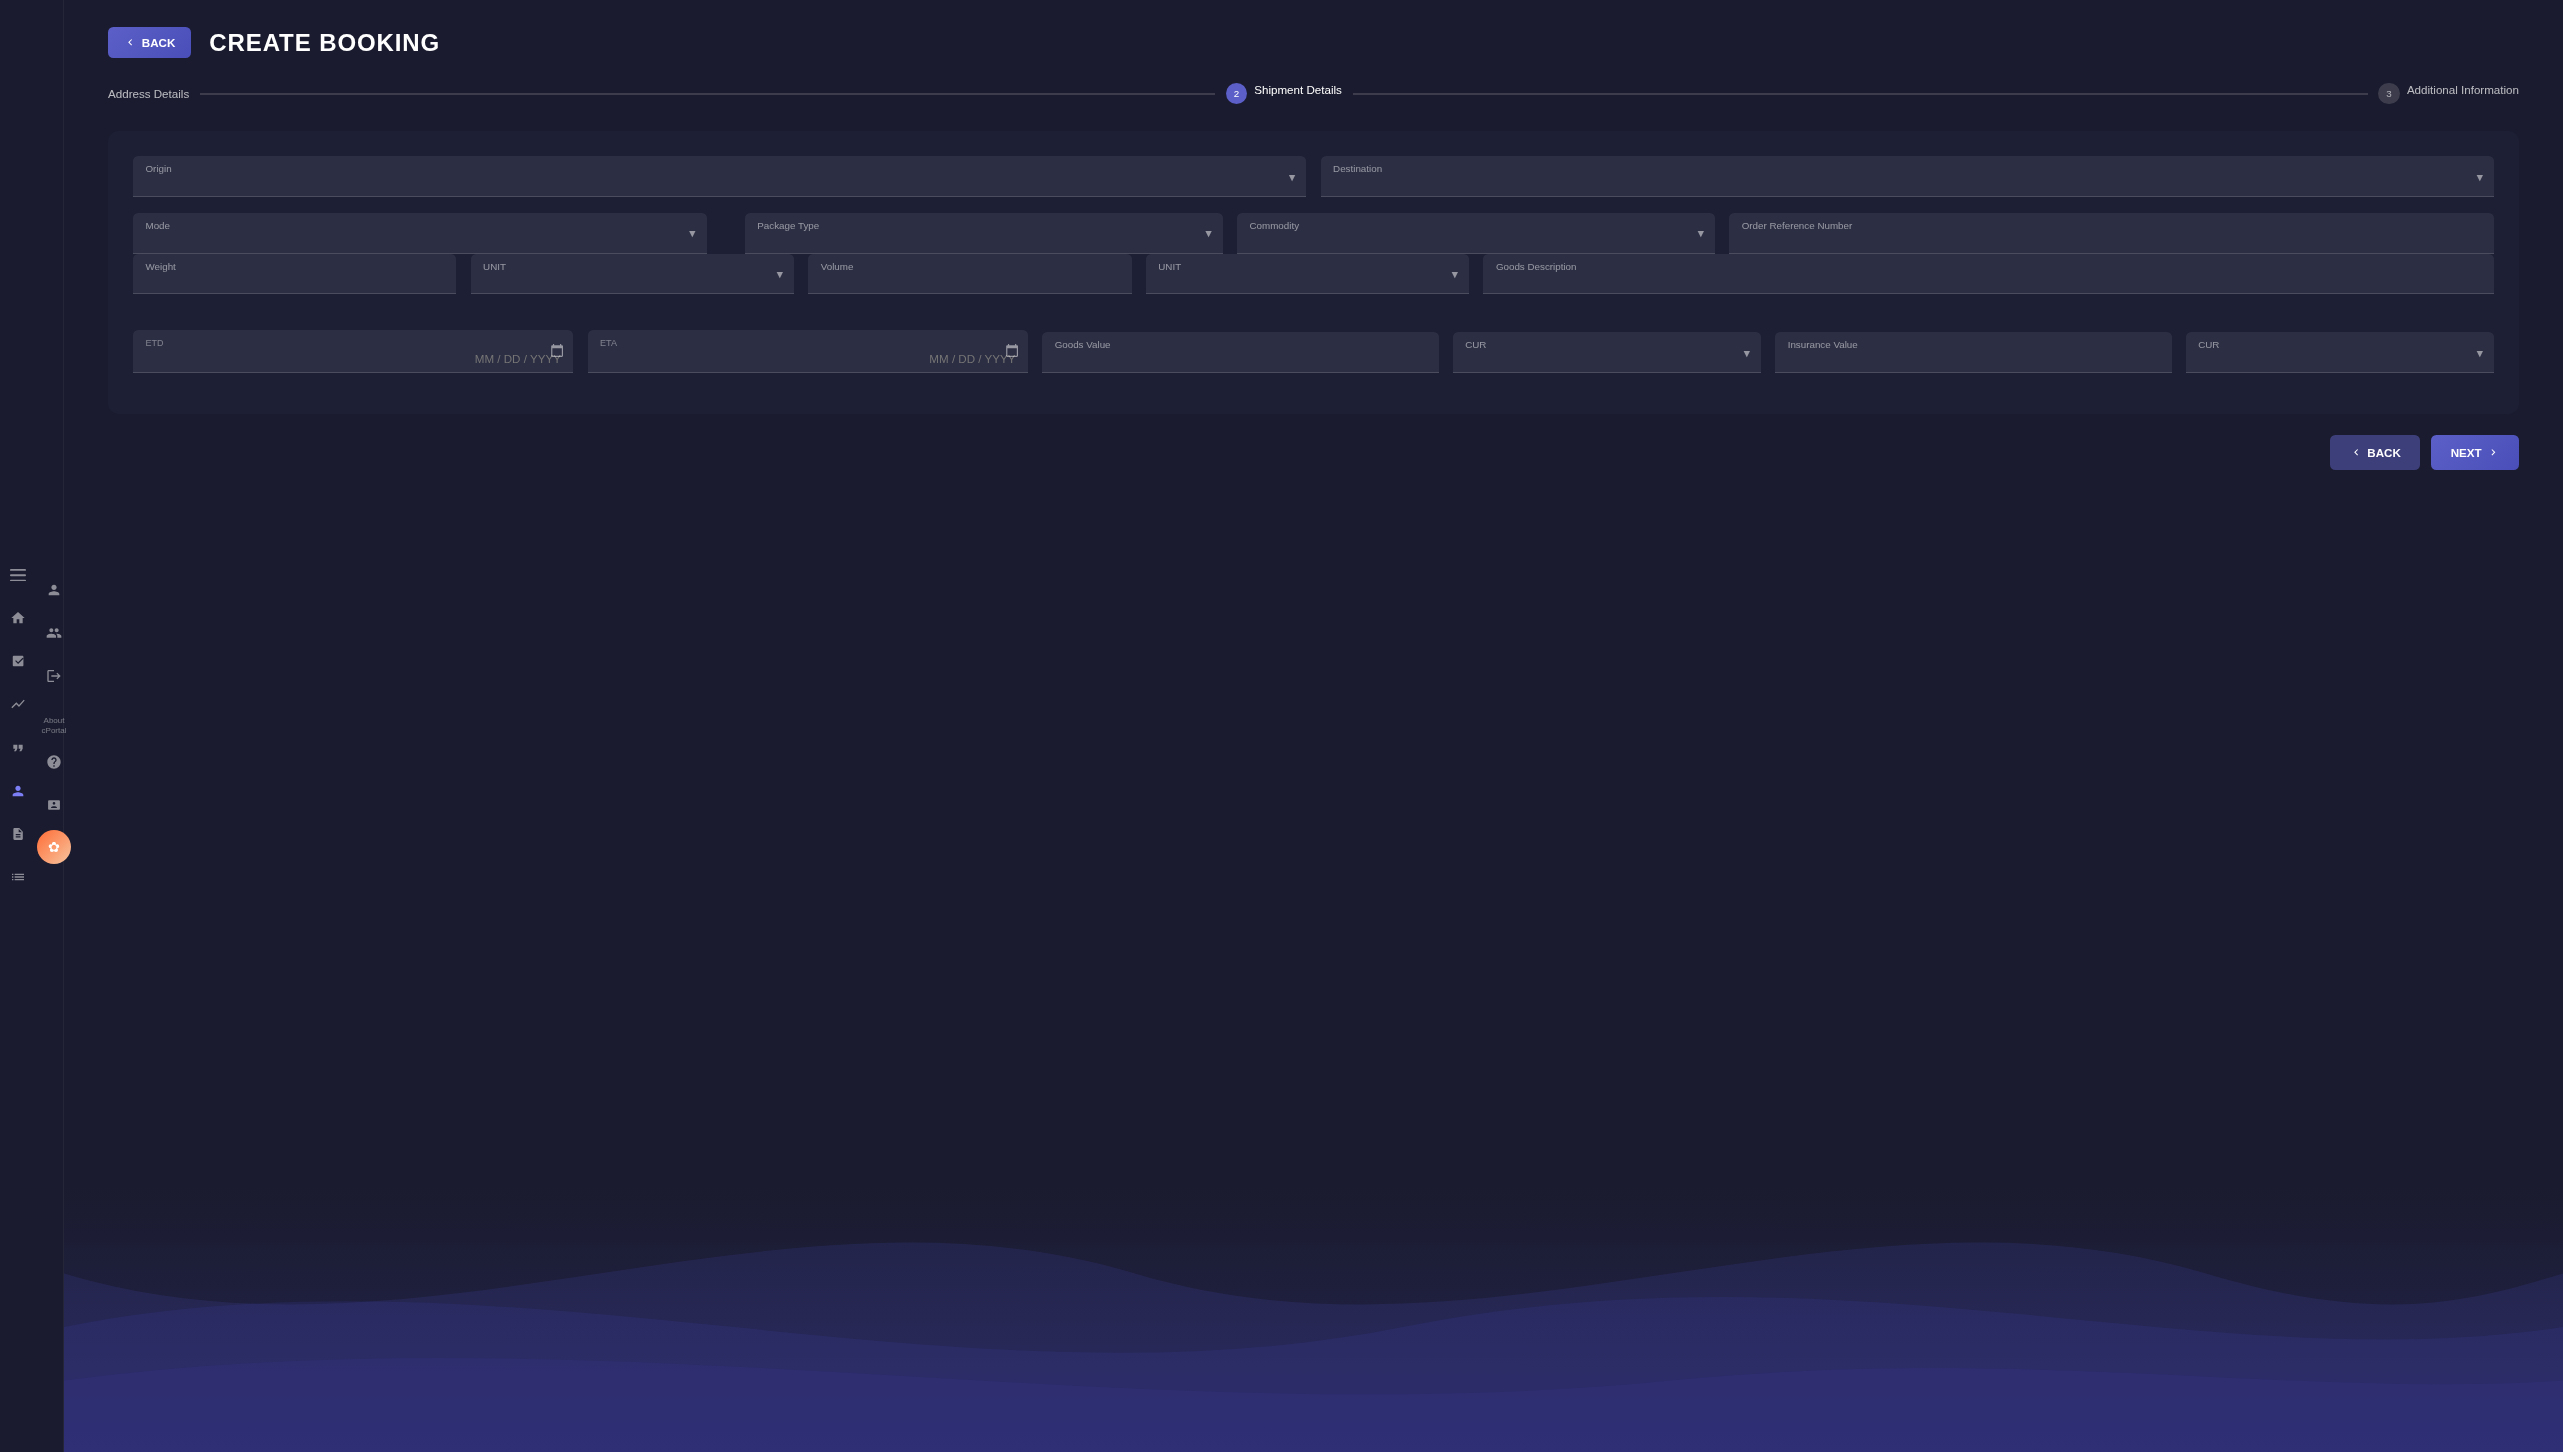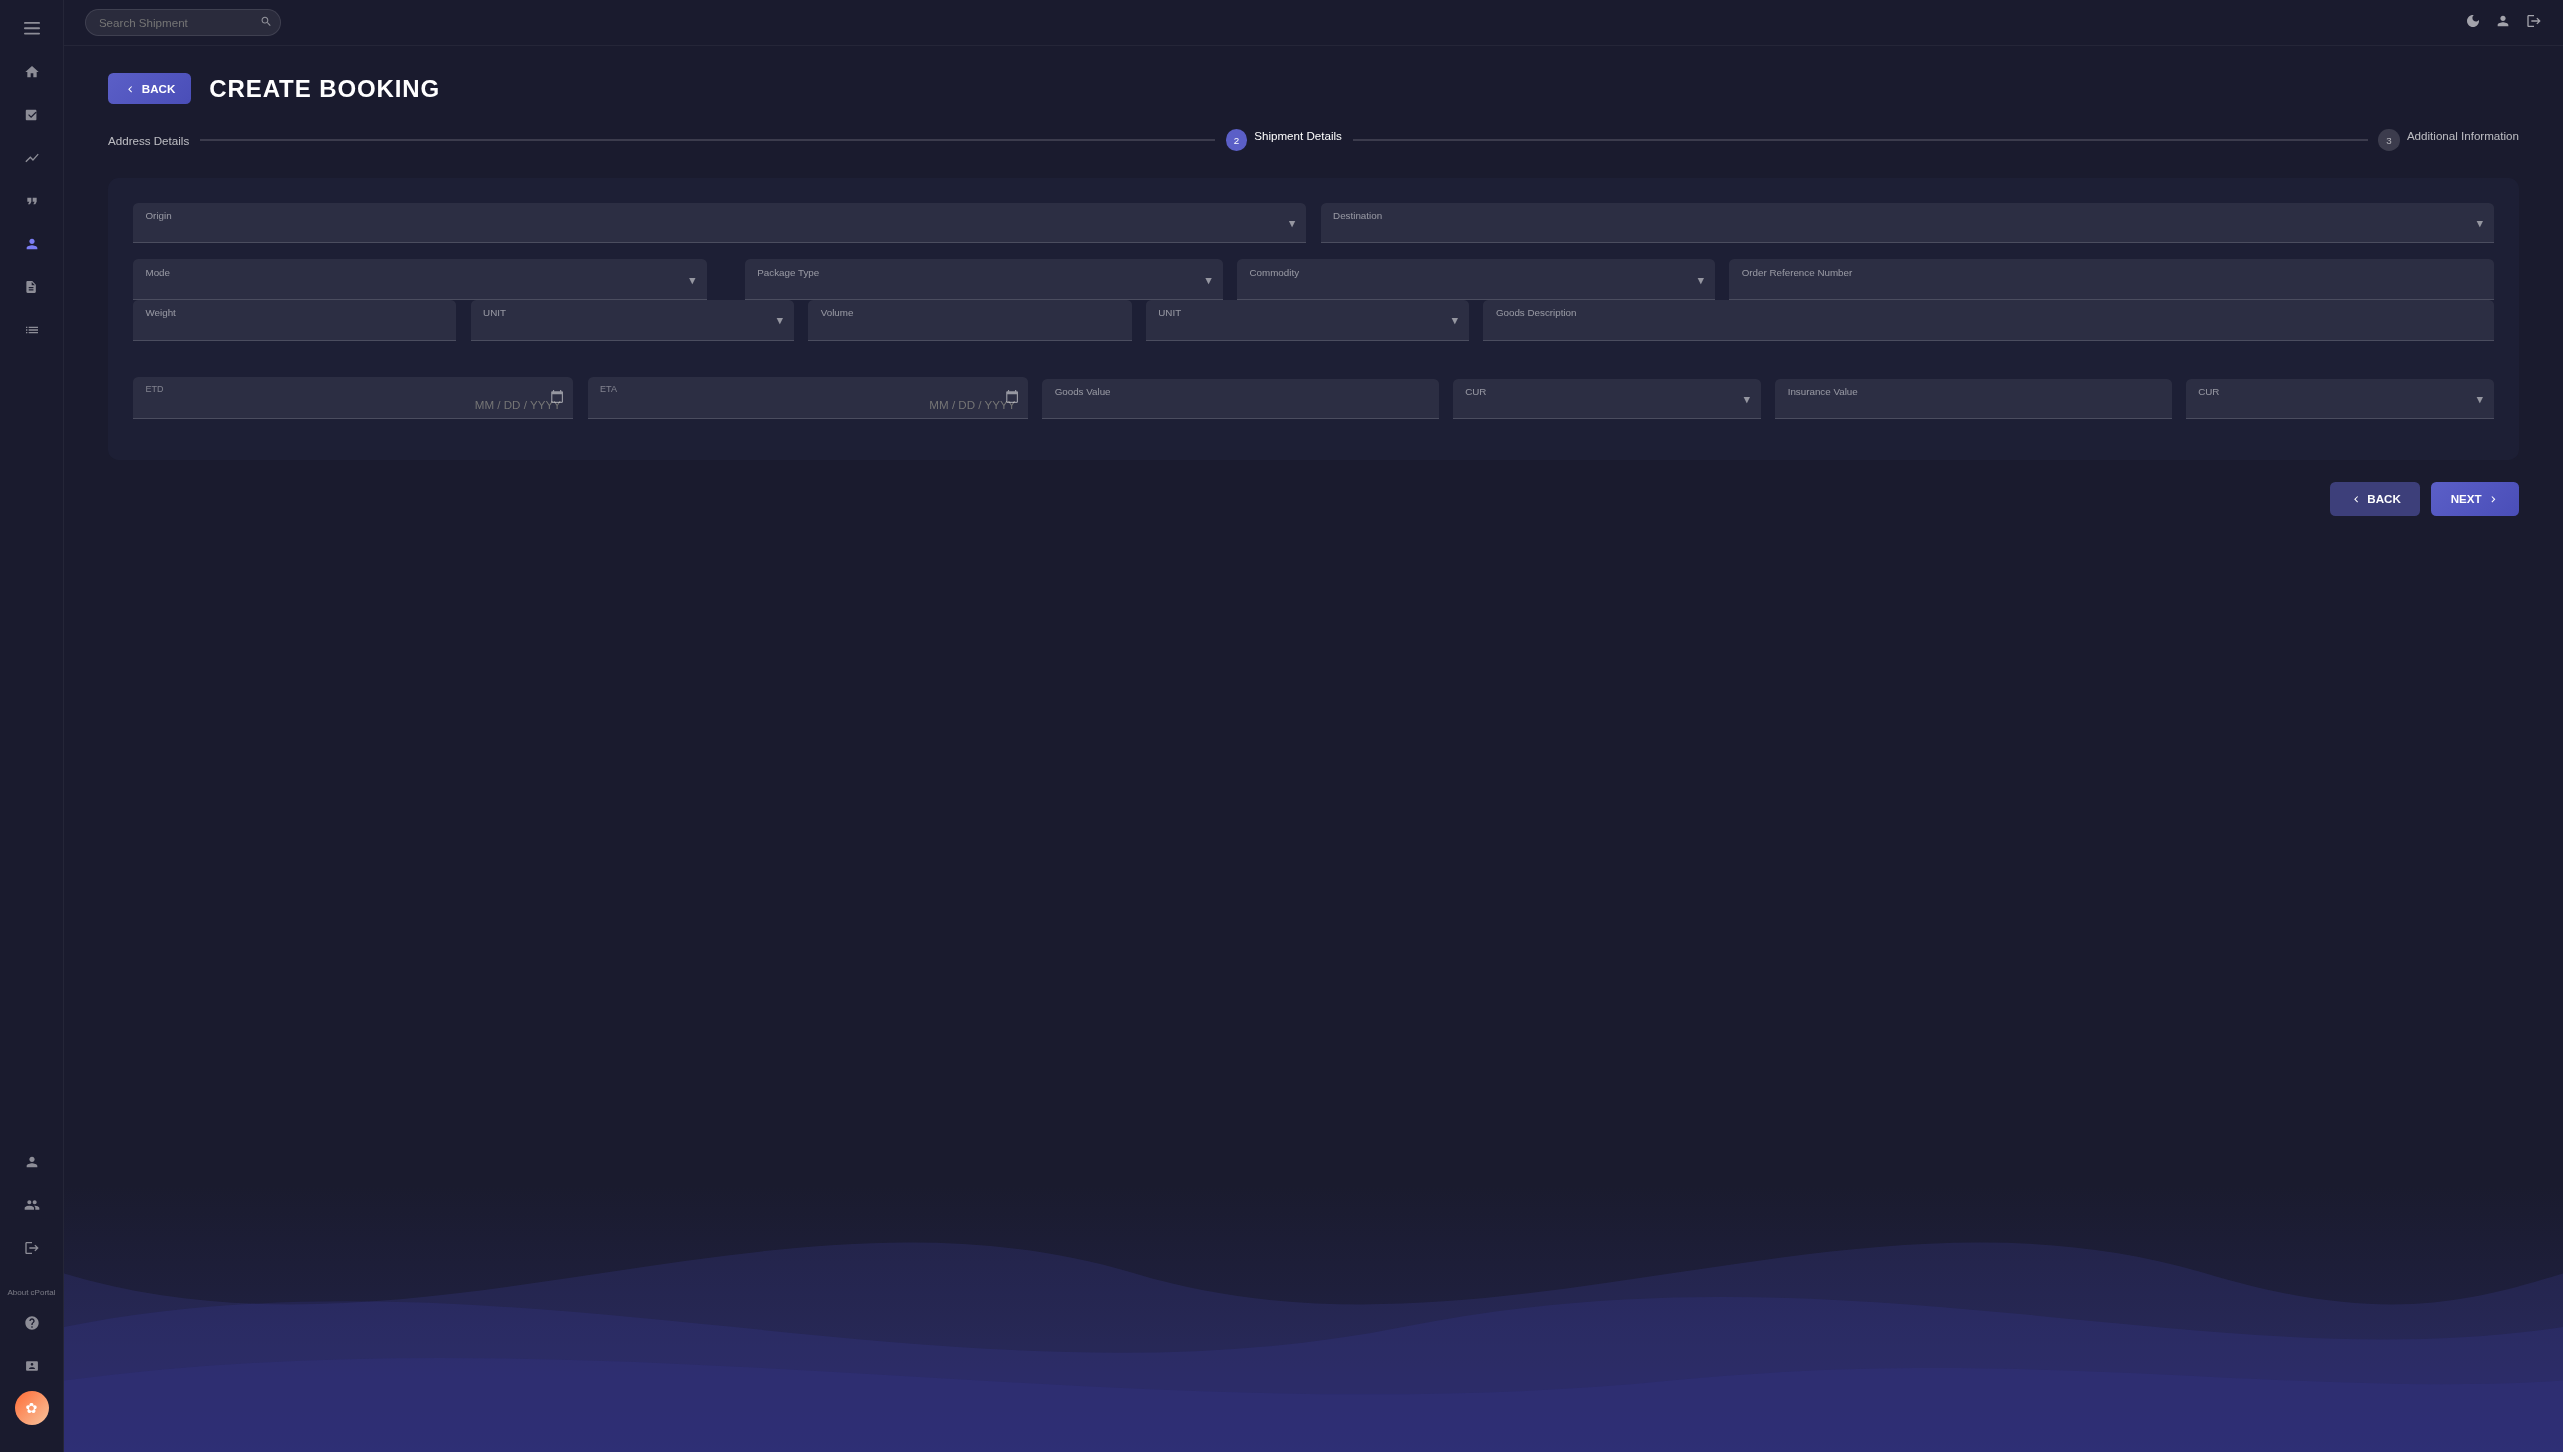--- a/index.html
+++ b/index.html
@@ -10,21 +10,21 @@
       height: 100vh;
       overflow: hidden;
       display: flex;
     }
 
     
     .sidebar {
       width: 64px;
       background-color: #1a1b2e;
       display: flex;
-      flex-direction: column;
+      flex-direction: row;
       align-items: center;
       padding: 10.7px 0;
       border-right: 0.9px solid rgba(255,255,255,0.05);
       flex-shrink: 0;
       height: 100vh;
       position: relative;
       z-index: 10;
     }
 
     .sidebar-top {
@@ -478,47 +478,20 @@
       <svg width="18" height="14.2" viewBox="0 0 24 24" fill="currentColor">
         <path d="M20 4H4c-1.1 0-2 .9-2 2v12c0 1.1.9 2 2 2h16c1.1 0 2-.9 2-2V6c0-1.1-.9-2-2-2zm-8 2.75c1.24 0 2.25 1.01 2.25 2.25S13.24 11.25 12 11.25 9.75 10.24 9.75 9s1.01-2.25 2.25-2.25zM17 17H7v-.75c0-1.67 3.33-2.5 5-2.5s5 .83 5 2.5V17z"></path>
       </svg>
     </div>
     <div class="sidebar-logo">✿</div>
   </div>
 </div>
 
 <div class="main-area">
 
-  <div class="topbar">
-    <div class="search-container">
-      <input class="search-input" type="text" placeholder="Search Shipment" style="">
-      <button class="search-icon-btn">
-        <svg width="12.5" height="12.5" viewBox="0 0 24 24" fill="currentColor">
-          <path d="M15.5 14h-.79l-.28-.27C15.41 12.59 16 11.11 16 9.5 16 5.91 13.09 3 9.5 3S3 5.91 3 9.5 5.91 16 9.5 16c1.61 0 3.09-.59 4.23-1.57l.27.28v.79l5 4.99L20.49 19l-4.99-5zm-6 0C7.01 14 5 11.99 5 9.5S7.01 5 9.5 5 14 7.01 14 9.5 11.99 14 9.5 14z"></path>
-        </svg>
-      </button>
-    </div>
-    <div class="topbar-right">
-      <div class="topbar-icon">
-        <svg width="16" height="16" viewBox="0 0 24 24" fill="currentColor">
-          <path d="M12 3c-4.97 0-9 4.03-9 9s4.03 9 9 9 9-4.03 9-9c0-.46-.04-.92-.1-1.36-.98 1.37-2.58 2.26-4.4 2.26-2.98 0-5.4-2.42-5.4-5.4 0-1.81.89-3.42 2.26-4.4-.44-.06-.9-.1-1.36-.1z"></path>
-        </svg>
-      </div>
-      <div class="topbar-icon">
-        <svg width="16" height="16" viewBox="0 0 24 24" fill="currentColor">
-          <path d="M12 12c2.21 0 4-1.79 4-4s-1.79-4-4-4-4 1.79-4 4 1.79 4 4 4zm0 2c-2.67 0-8 1.34-8 4v2h16v-2c0-2.66-5.33-4-8-4z"></path>
-        </svg>
-      </div>
-      <div class="topbar-icon">
-        <svg width="16" height="16" viewBox="0 0 24 24" fill="currentColor">
-          <path d="M17 7l-1.41 1.41L18.17 11H8v2h10.17l-2.58 2.58L17 17l5-5zM4 5h8V3H4c-1.1 0-2 .9-2 2v14c0 1.1.9 2 2 2h8v-2H4V5z"></path>
-        </svg>
-      </div>
-    </div>
-  </div>
 
   <div class="content-area">
 
     <div class="page-header">
       <button class="back-btn">
         <svg width="12.5" height="12.5" viewBox="0 0 24 24" fill="currentColor">
           <path d="M15.41 16.59L10.83 12l4.58-4.59L14 6l-6 6 6 6z"></path>
         </svg>
         <span>BACK</span>
       </button>

